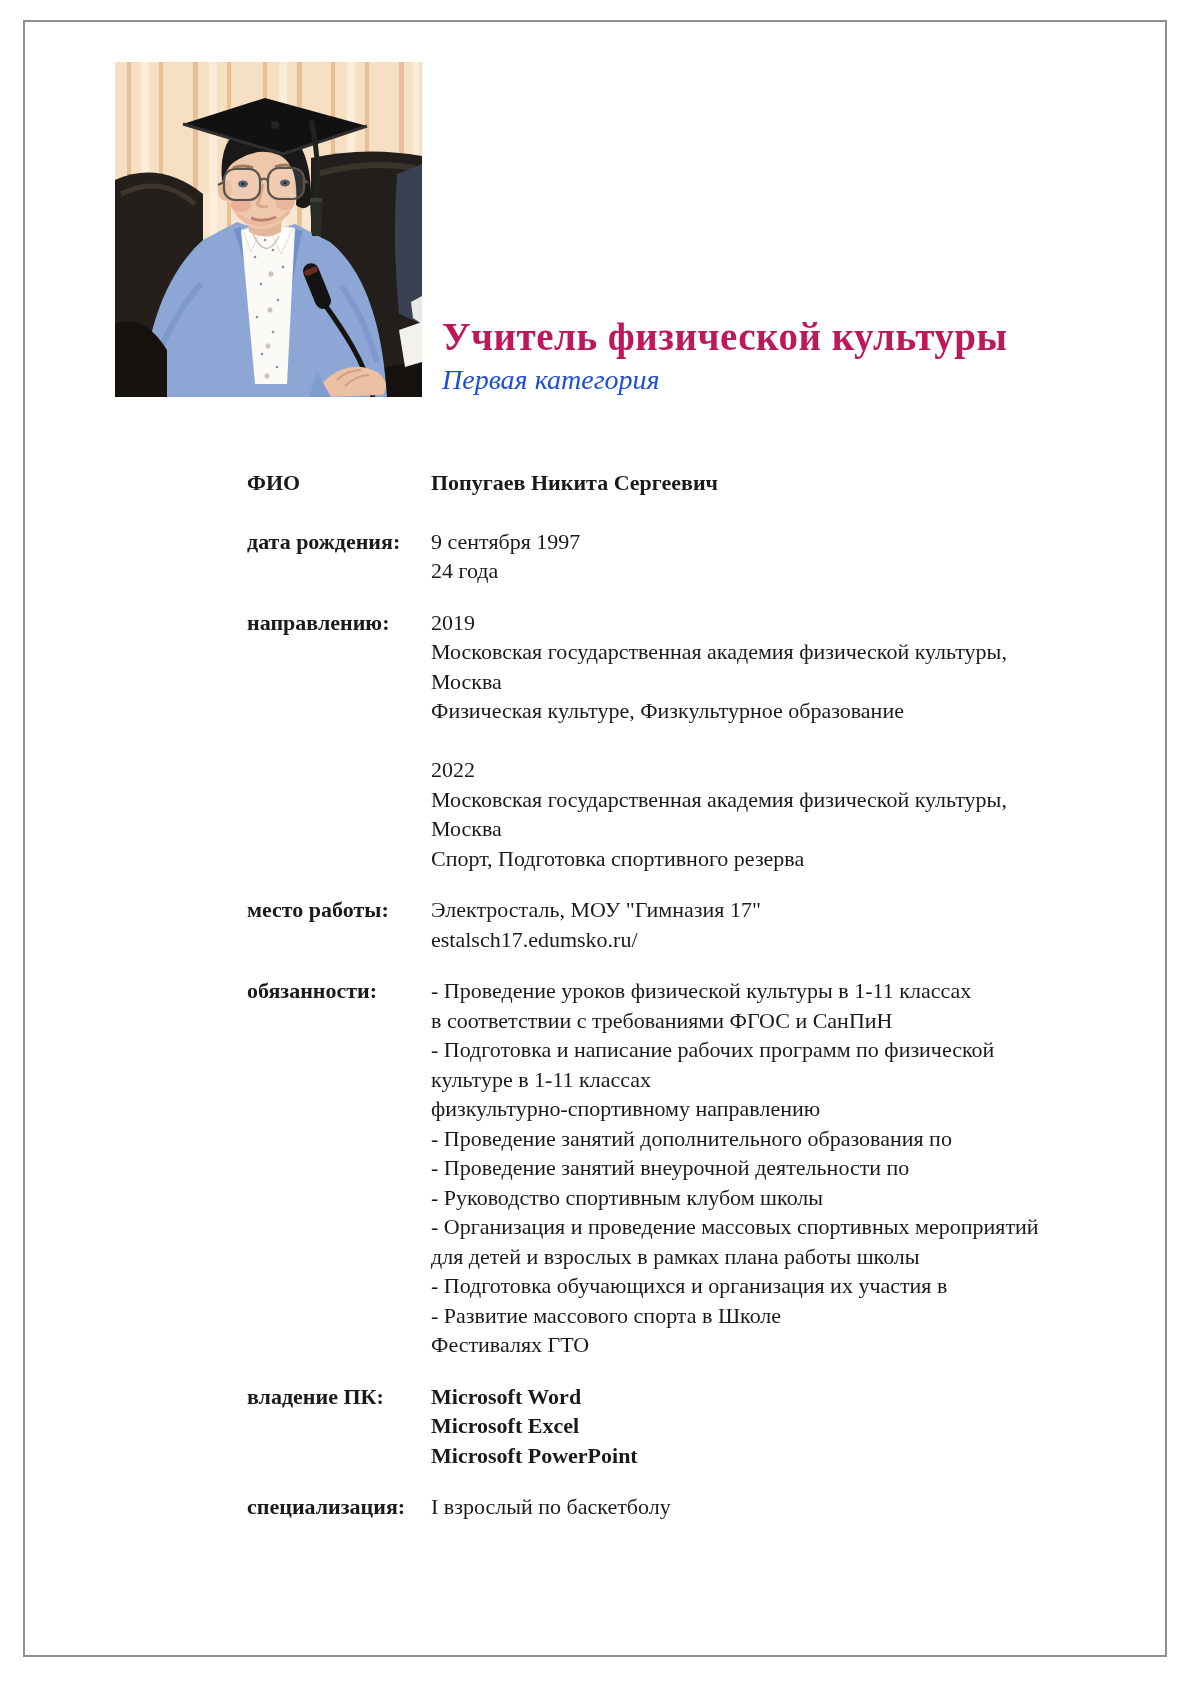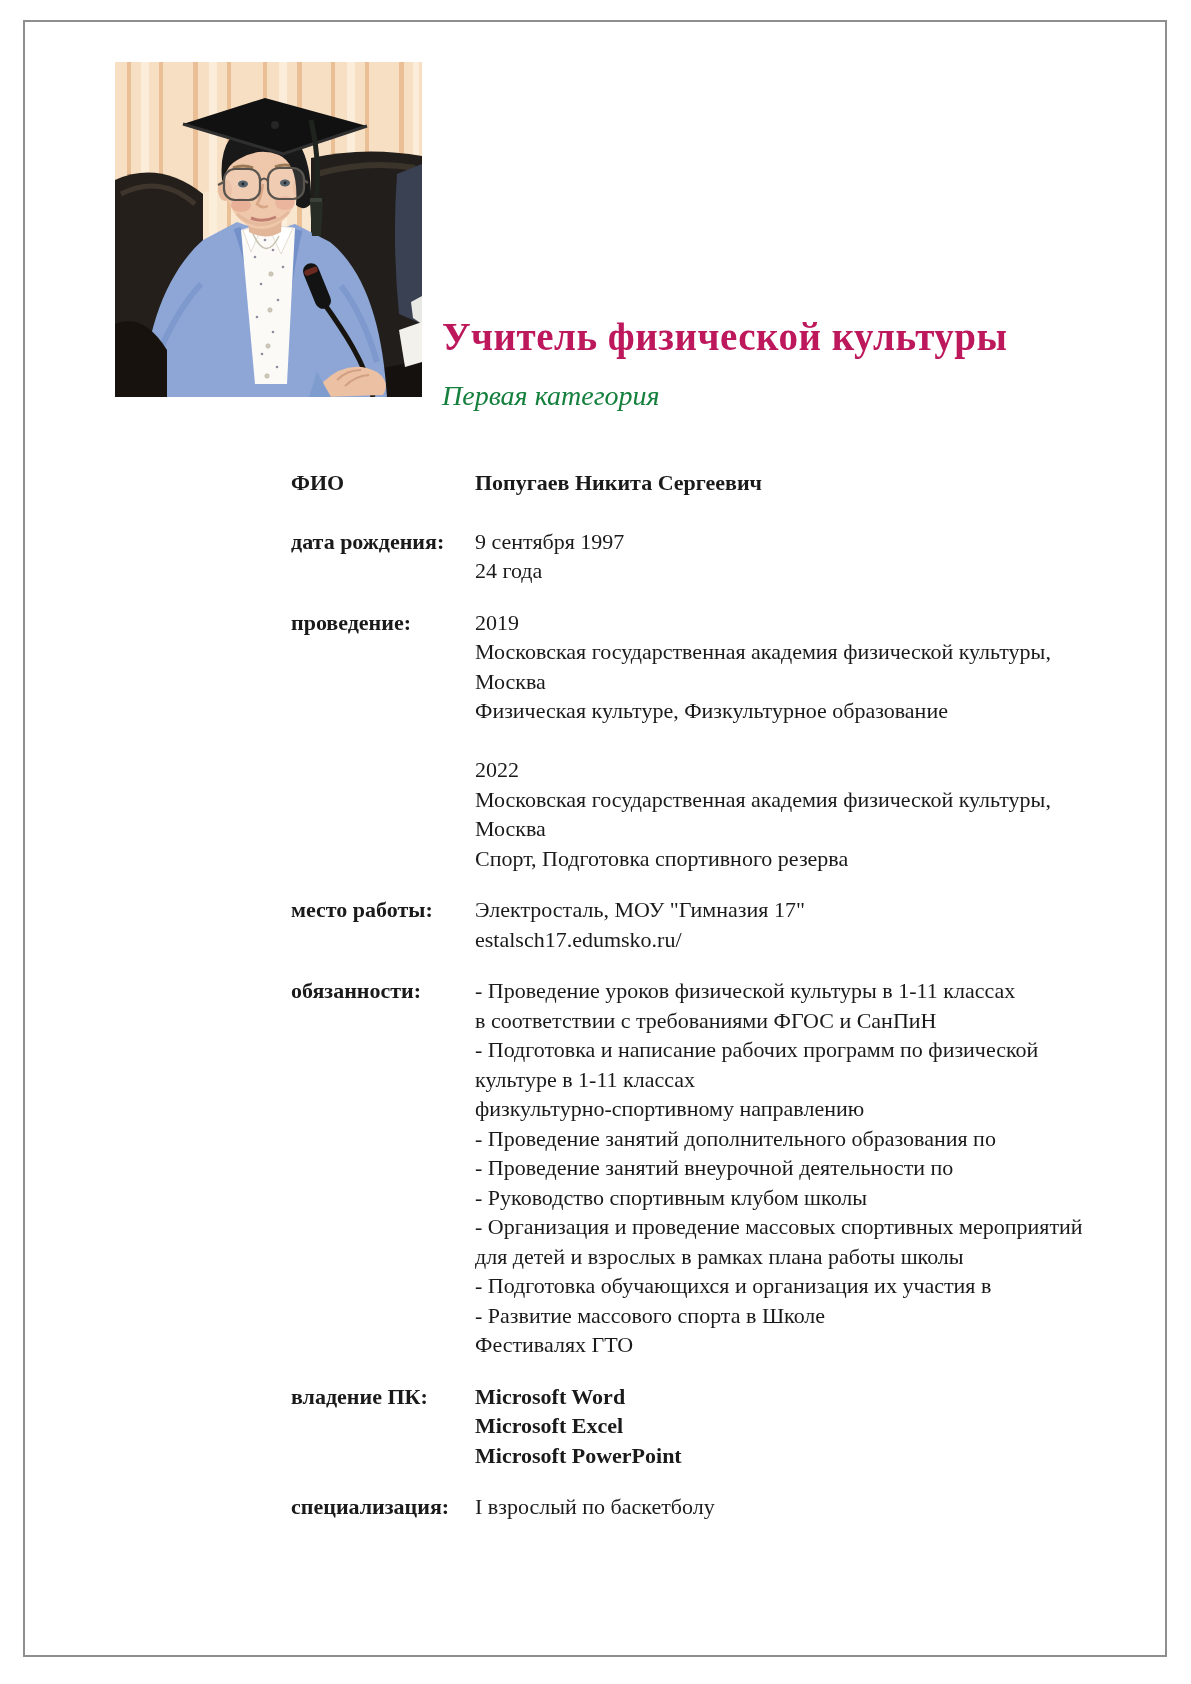--- a/index.html
+++ b/index.html
@@ -14,25 +14,25 @@
   .photo{
     position:absolute;left:90px;top:40px;width:307px;height:335px;overflow:hidden;
   }
   .photo svg{display:block;width:307px;height:335px;}
   .header{position:absolute;left:417px;top:292px;}
   .title{
     margin:0;font-size:39px;line-height:45px;font-weight:bold;color:#be185d;
     white-space:nowrap;letter-spacing:0.5px;
   }
   .subtitle{
-    margin-top:20px;font-size:28px;line-height:34px;font-style:italic;color:#15803d;
+    margin-top:4px;font-size:28px;line-height:34px;font-style:italic;color:#1d4ed8;
     white-space:nowrap;
   }
   .sections{position:absolute;left:222px;top:446px;width:800px;font-size:22px;line-height:29.5px;}
-  .row{display:flex;margin-bottom:22px;margin-left:44px;}
+  .row{display:flex;margin-bottom:22px;}
   .row.extra-gap{margin-bottom:29px;}
   .label{width:184px;flex-shrink:0;font-weight:bold;white-space:nowrap;}
   .value{flex:1;}
   .line{min-height:29.5px;white-space:nowrap;}
   .line.bold{font-weight:bold;}
   .line.italic{font-style:italic;}
   .spacer{height:29.5px;}
 </style>
 </head>
 <body>
@@ -168,21 +168,21 @@
 
     <section class="row">
       <div class="label">дата рождения:</div>
       <div class="value">
         <div class="line">9 сентября 1997</div>
         <div class="line">24 года</div>
       </div>
     </section>
 
     <section class="row">
-      <div class="label">проведение:</div>
+      <div class="label">направлению:</div>
       <div class="value">
         <div class="line">2019</div>
         <div class="line">Московская государственная академия физической культуры,</div>
         <div class="line">Москва</div>
         <div class="line">Физическая культуре, Физкультурное образование</div>
         <div class="spacer"></div>
         <div class="line">2022</div>
         <div class="line">Московская государственная академия физической культуры,</div>
         <div class="line">Москва</div>
         <div class="line">Спорт, Подготовка спортивного резерва</div>

